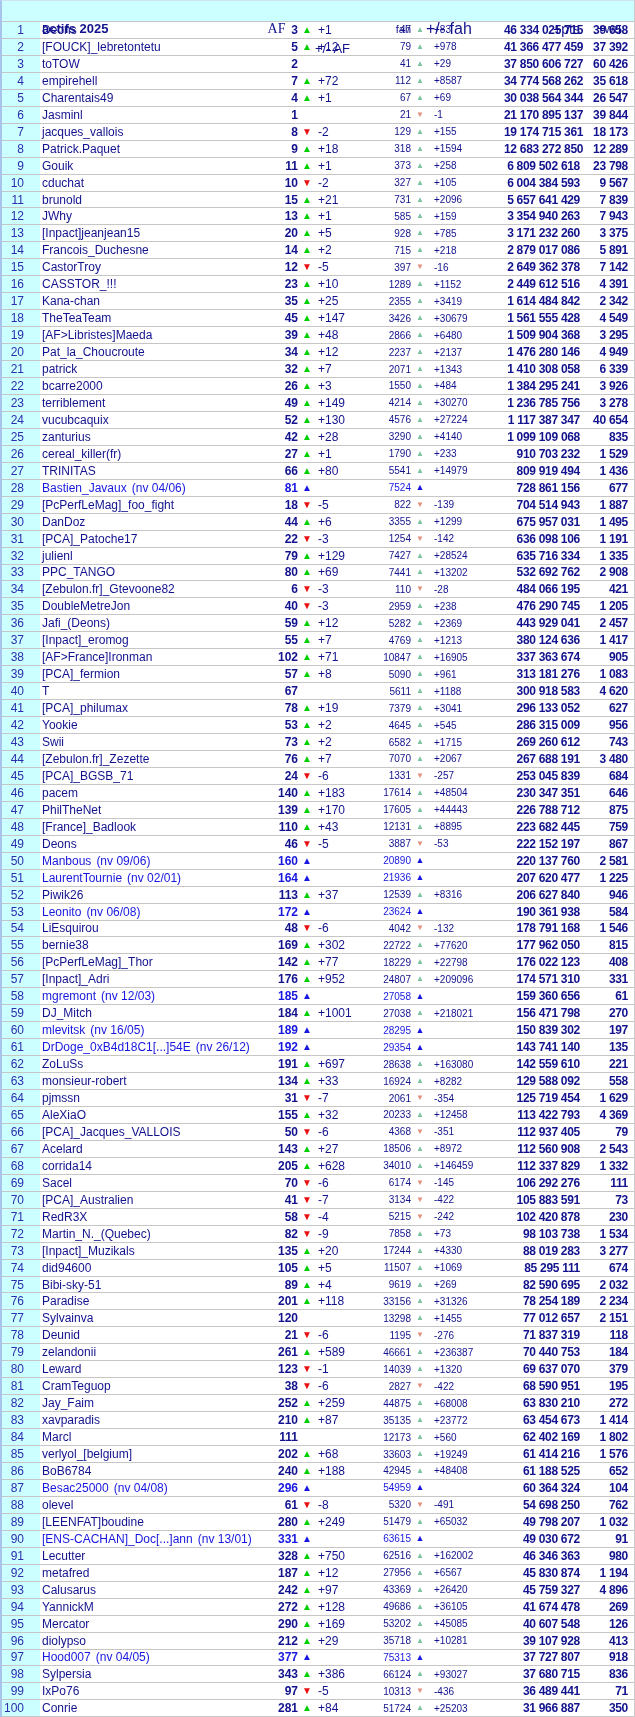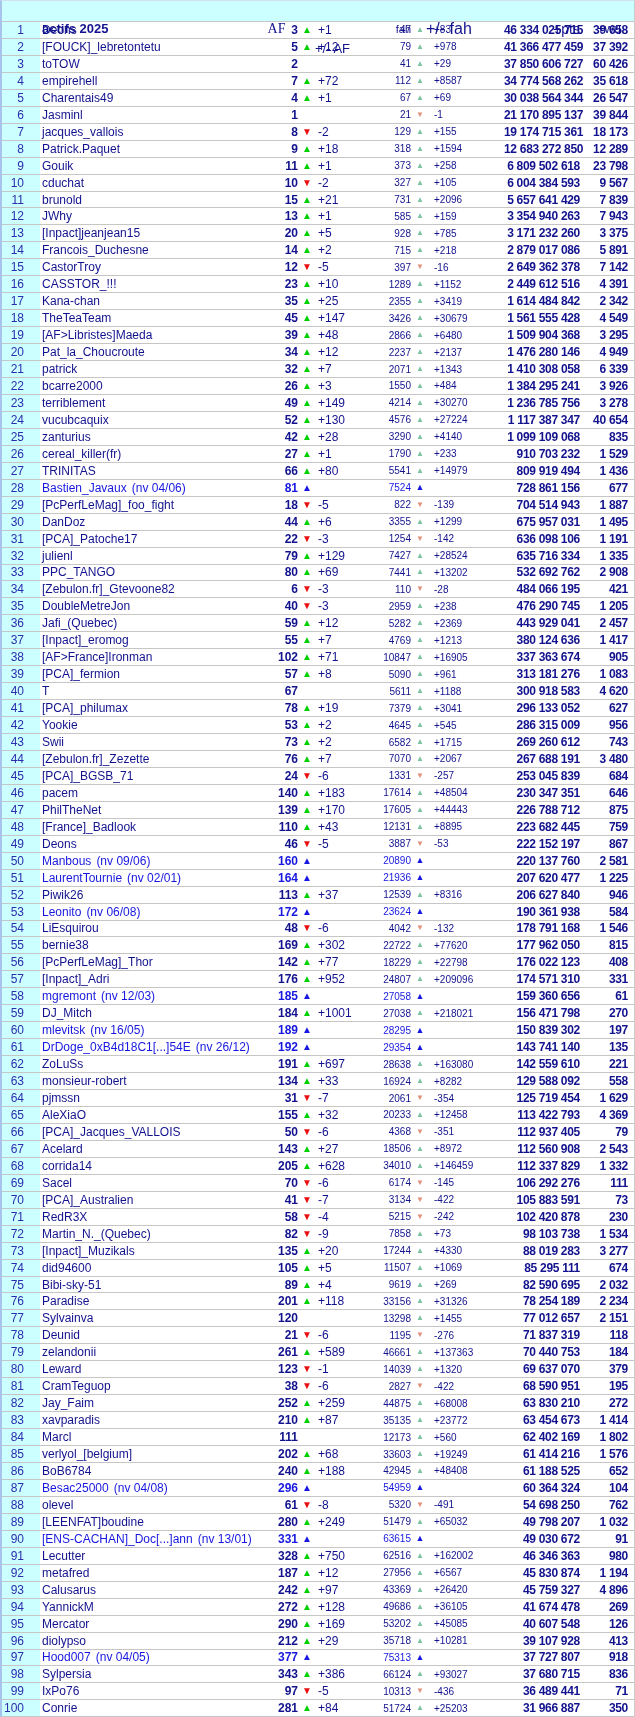--- a/index.html
+++ b/index.html
@@ -493,21 +493,21 @@
     <div class="arrow down">▼</div>
     <div class="af-delta">-3</div>
     <div class="fah">2959</div>
     <div class="sm-arrow up">▲</div>
     <div class="fah-delta">+238</div>
     <div class="pts">476 290 745</div>
     <div class="wu">1 205</div>
   </div>
       <div class="grid-row row">
     <div class="rank">36</div>
-    <div class="name-cell"><span>Jafi_(Quebec)</span><span class="nv"></span></div>
+    <div class="name-cell"><span>Jafi_(Deons)</span><span class="nv"></span></div>
     <div class="af">59</div>
     <div class="arrow up">▲</div>
     <div class="af-delta">+12</div>
     <div class="fah">5282</div>
     <div class="sm-arrow up">▲</div>
     <div class="fah-delta">+2369</div>
     <div class="pts">443 929 041</div>
     <div class="wu">2 457</div>
   </div>
       <div class="grid-row row">
@@ -1015,21 +1015,21 @@
     <div class="wu">118</div>
   </div>
       <div class="grid-row row">
     <div class="rank">79</div>
     <div class="name-cell"><span>zelandonii</span><span class="nv"></span></div>
     <div class="af">261</div>
     <div class="arrow up">▲</div>
     <div class="af-delta">+589</div>
     <div class="fah">46661</div>
     <div class="sm-arrow up">▲</div>
-    <div class="fah-delta">+137363</div>
+    <div class="fah-delta">+236387</div>
     <div class="pts">70 440 753</div>
     <div class="wu">184</div>
   </div>
       <div class="grid-row row">
     <div class="rank">80</div>
     <div class="name-cell"><span>Leward</span><span class="nv"></span></div>
     <div class="af">123</div>
     <div class="arrow down">▼</div>
     <div class="af-delta">-1</div>
     <div class="fah">14039</div>

